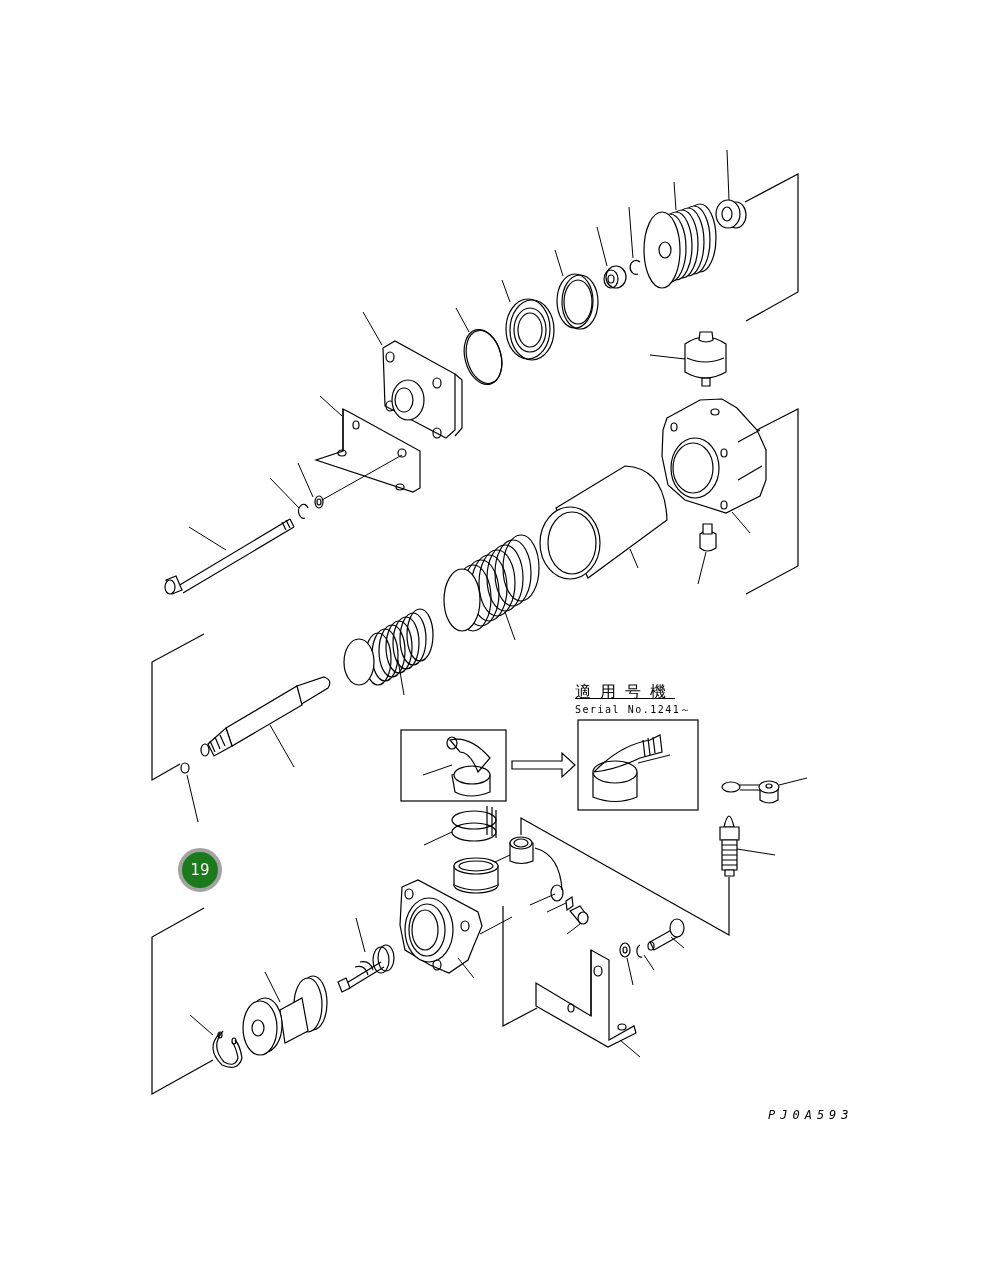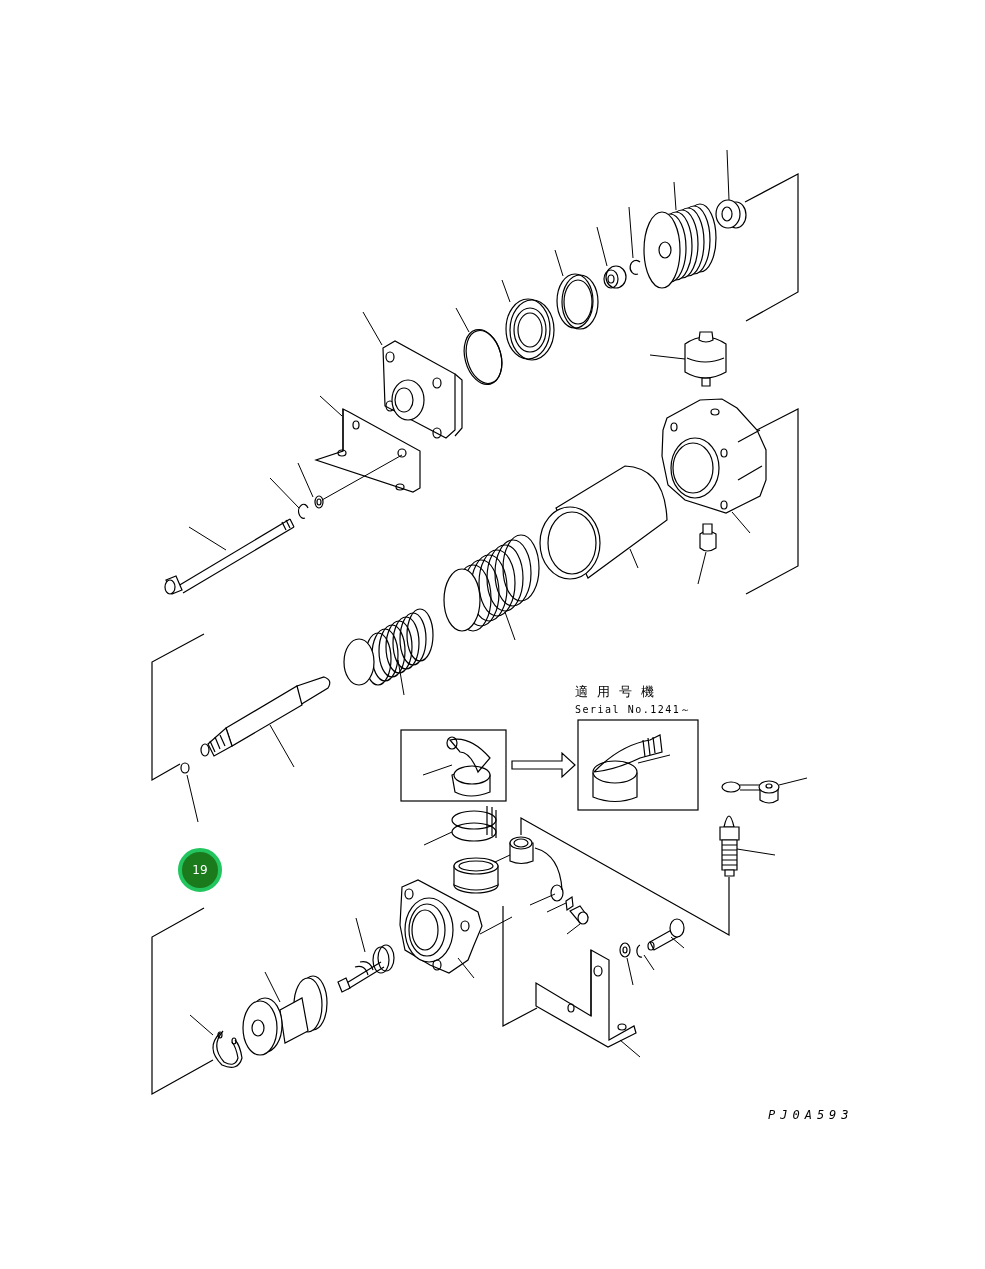--- a/index.html
+++ b/index.html
@@ -4,26 +4,26 @@
 <style>
   html, body { margin: 0; padding: 0; background: #ffffff; }
   body { width: 985px; height: 1269px; position: relative; overflow: hidden;
          font-family: "DejaVu Sans Mono", monospace; }
   #diagram { position: absolute; left: 0; top: 0; width: 985px; height: 1269px; }
   #diagram svg { position: absolute; left: 0; top: 0; }
   .ln { stroke: #000; stroke-width: 1.2; fill: none; }
   .lnw { stroke: #000; stroke-width: 1.2; fill: #fff; }
   .thin { stroke: #000; stroke-width: 1; fill: none; }
   .note { position: absolute; font-size: 10px; color: #000; letter-spacing: 2px; line-height: 17px; }
-  .note-jp { left: 575px; top: 683px; letter-spacing: 9px; font-family: "DejaVu Sans", sans-serif; font-size: 13px; }
+  .note-jp { left: 575px; top: 683px; letter-spacing: 9px; font-family: "DejaVu Sans", sans-serif; font-size: 16px; text-decoration: underline; }
   .note-serial { left: 575px; top: 701px; letter-spacing: 1.5px; }
   .drawing-code { position: absolute; left: 768px; top: 1108px; font-size: 12px; letter-spacing: 5px; color: #000; font-style: italic; }
   .callout { position: absolute; left: 178px; top: 848px; width: 36px; height: 36px; border-radius: 50%;
-             background: #1b7a1b; border: 4px solid #22c55e; color: #fff; font-family: "DejaVu Sans", sans-serif;
-             font-size: 12px; display: flex; align-items: center; justify-content: center; cursor: pointer; }
+             background: #1b7a1b; border: 4px solid #a3a3a3; color: #fff; font-family: "DejaVu Sans", sans-serif;
+             font-size: 15px; display: flex; align-items: center; justify-content: center; cursor: pointer; }
 </style>
 </head>
 <body>
 
 <div id="diagram">
 <svg width="985" height="1269" viewBox="0 0 985 1269">
 
   <g>
     <polyline class="ln" points="745,202 798,174 798,292 746,321"></polyline>
     <polyline class="ln" points="745,436 798,409 798,566 746,594"></polyline>

